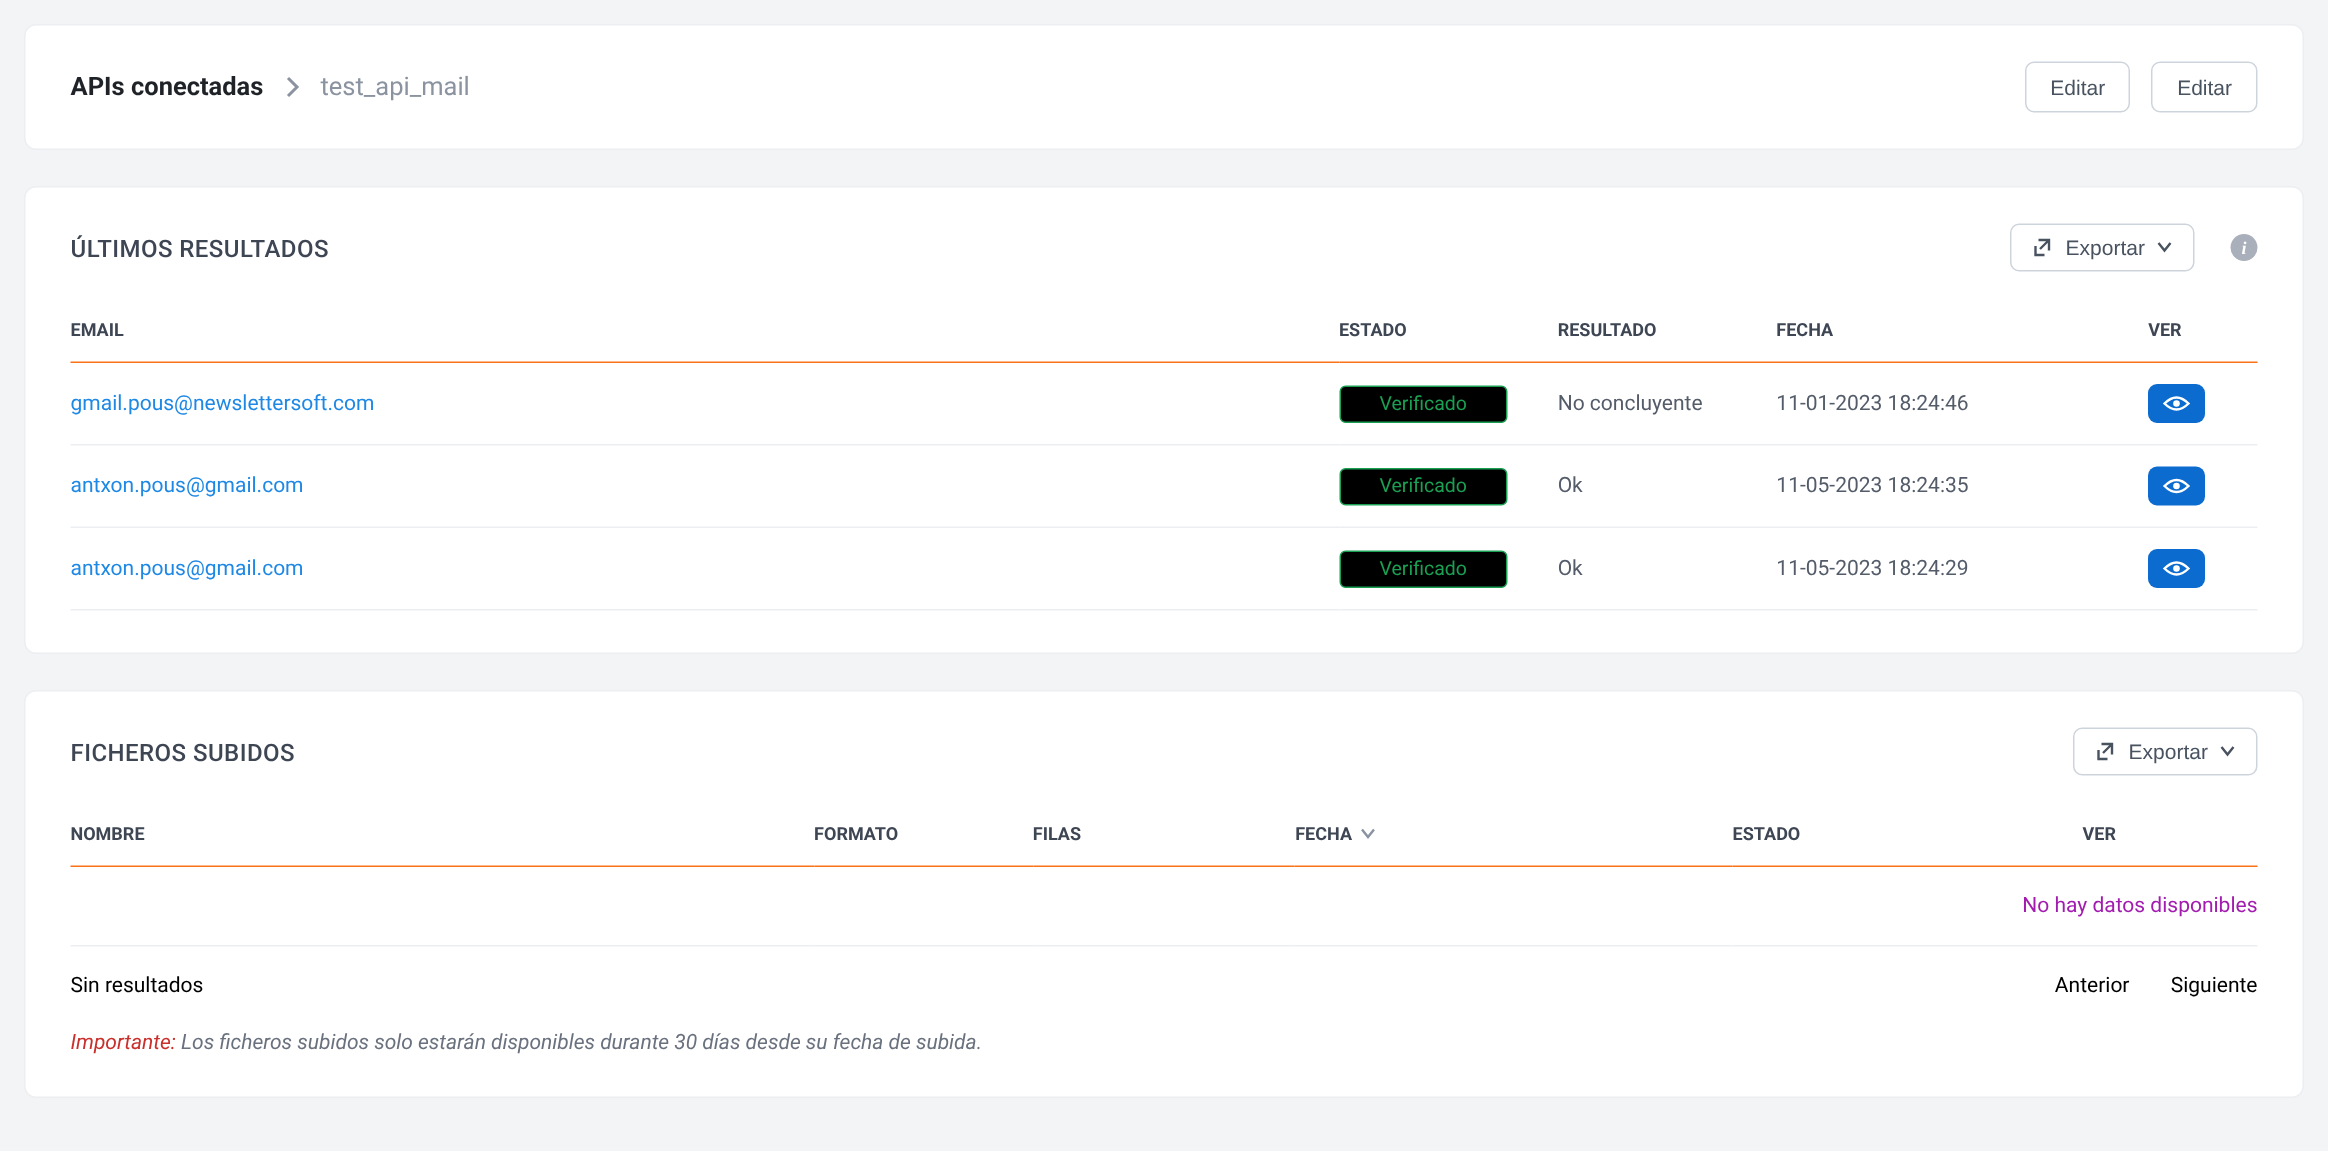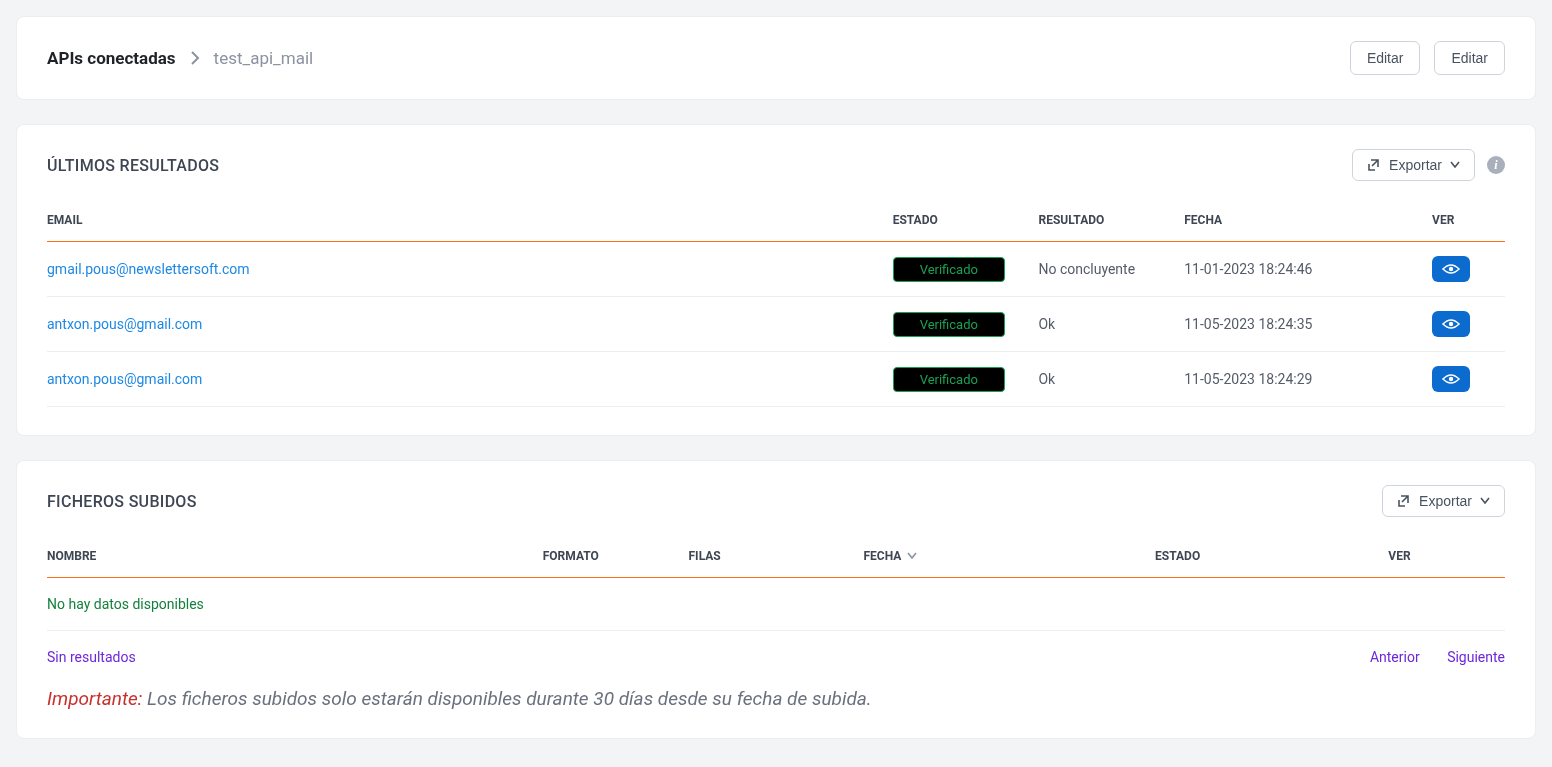--- a/index.html
+++ b/index.html
@@ -53,21 +53,21 @@
       justify-content: space-between;
       padding: 24px 30px 18px;
     }
     .section-title {
       font-size: 16px;
       letter-spacing: .3px;
       color: #3e4654;
       font-weight: 500;
       text-transform: uppercase;
     }
-    .export-group { display: flex; align-items: center; gap: 12px; }
+    .export-group { display: flex; align-items: center; gap: 24px; }
     .export-btn {
       display: inline-flex;
       align-items: center;
       gap: 8px;
       background: #fff;
       border: 1px solid #ced4dc;
       border-radius: 6px;
       padding: 7px 14px;
       font-size: 14px;
       color: #495360;
@@ -111,34 +111,34 @@
       background: #0c6bce;
       border: none;
       border-radius: 6px;
       width: 38px; height: 26px;
       display: inline-flex; align-items:center; justify-content:center;
       cursor: pointer;
     }
     .th-right, .td-right { text-align: left; }
     
     .no-data-row td {
-      text-align: left; color: #15803d; padding: 18px 0;
+      text-align: right; color: #a21caf; padding: 18px 0;
     }
     .footer-row {
       display: flex;
       justify-content: space-between;
       align-items: flex-end;
       padding: 18px 30px 0;
       font-size: 14px;
-      color: #6d28d9;
+      color: #000000;
     }
     .pager span { margin-left: 24px; cursor: not-allowed; }
     .note {
       padding: 22px 30px 28px;
-      font-size: 19px;
+      font-size: 14px;
       font-style: italic;
     }
     .note-key { color: #c9302c; }
     .note-text { color: #6a717e; }
     .sort-header { display:inline-flex; align-items:center; gap:6px; cursor:pointer; }
     .col-email { width: 58%; }
     .col-estado { width: 10%; }
     .col-result { width: 10%; margin-left: 36px; }
     .col-fecha { width: 17%; }
     .col-ver { width: 5%; }

